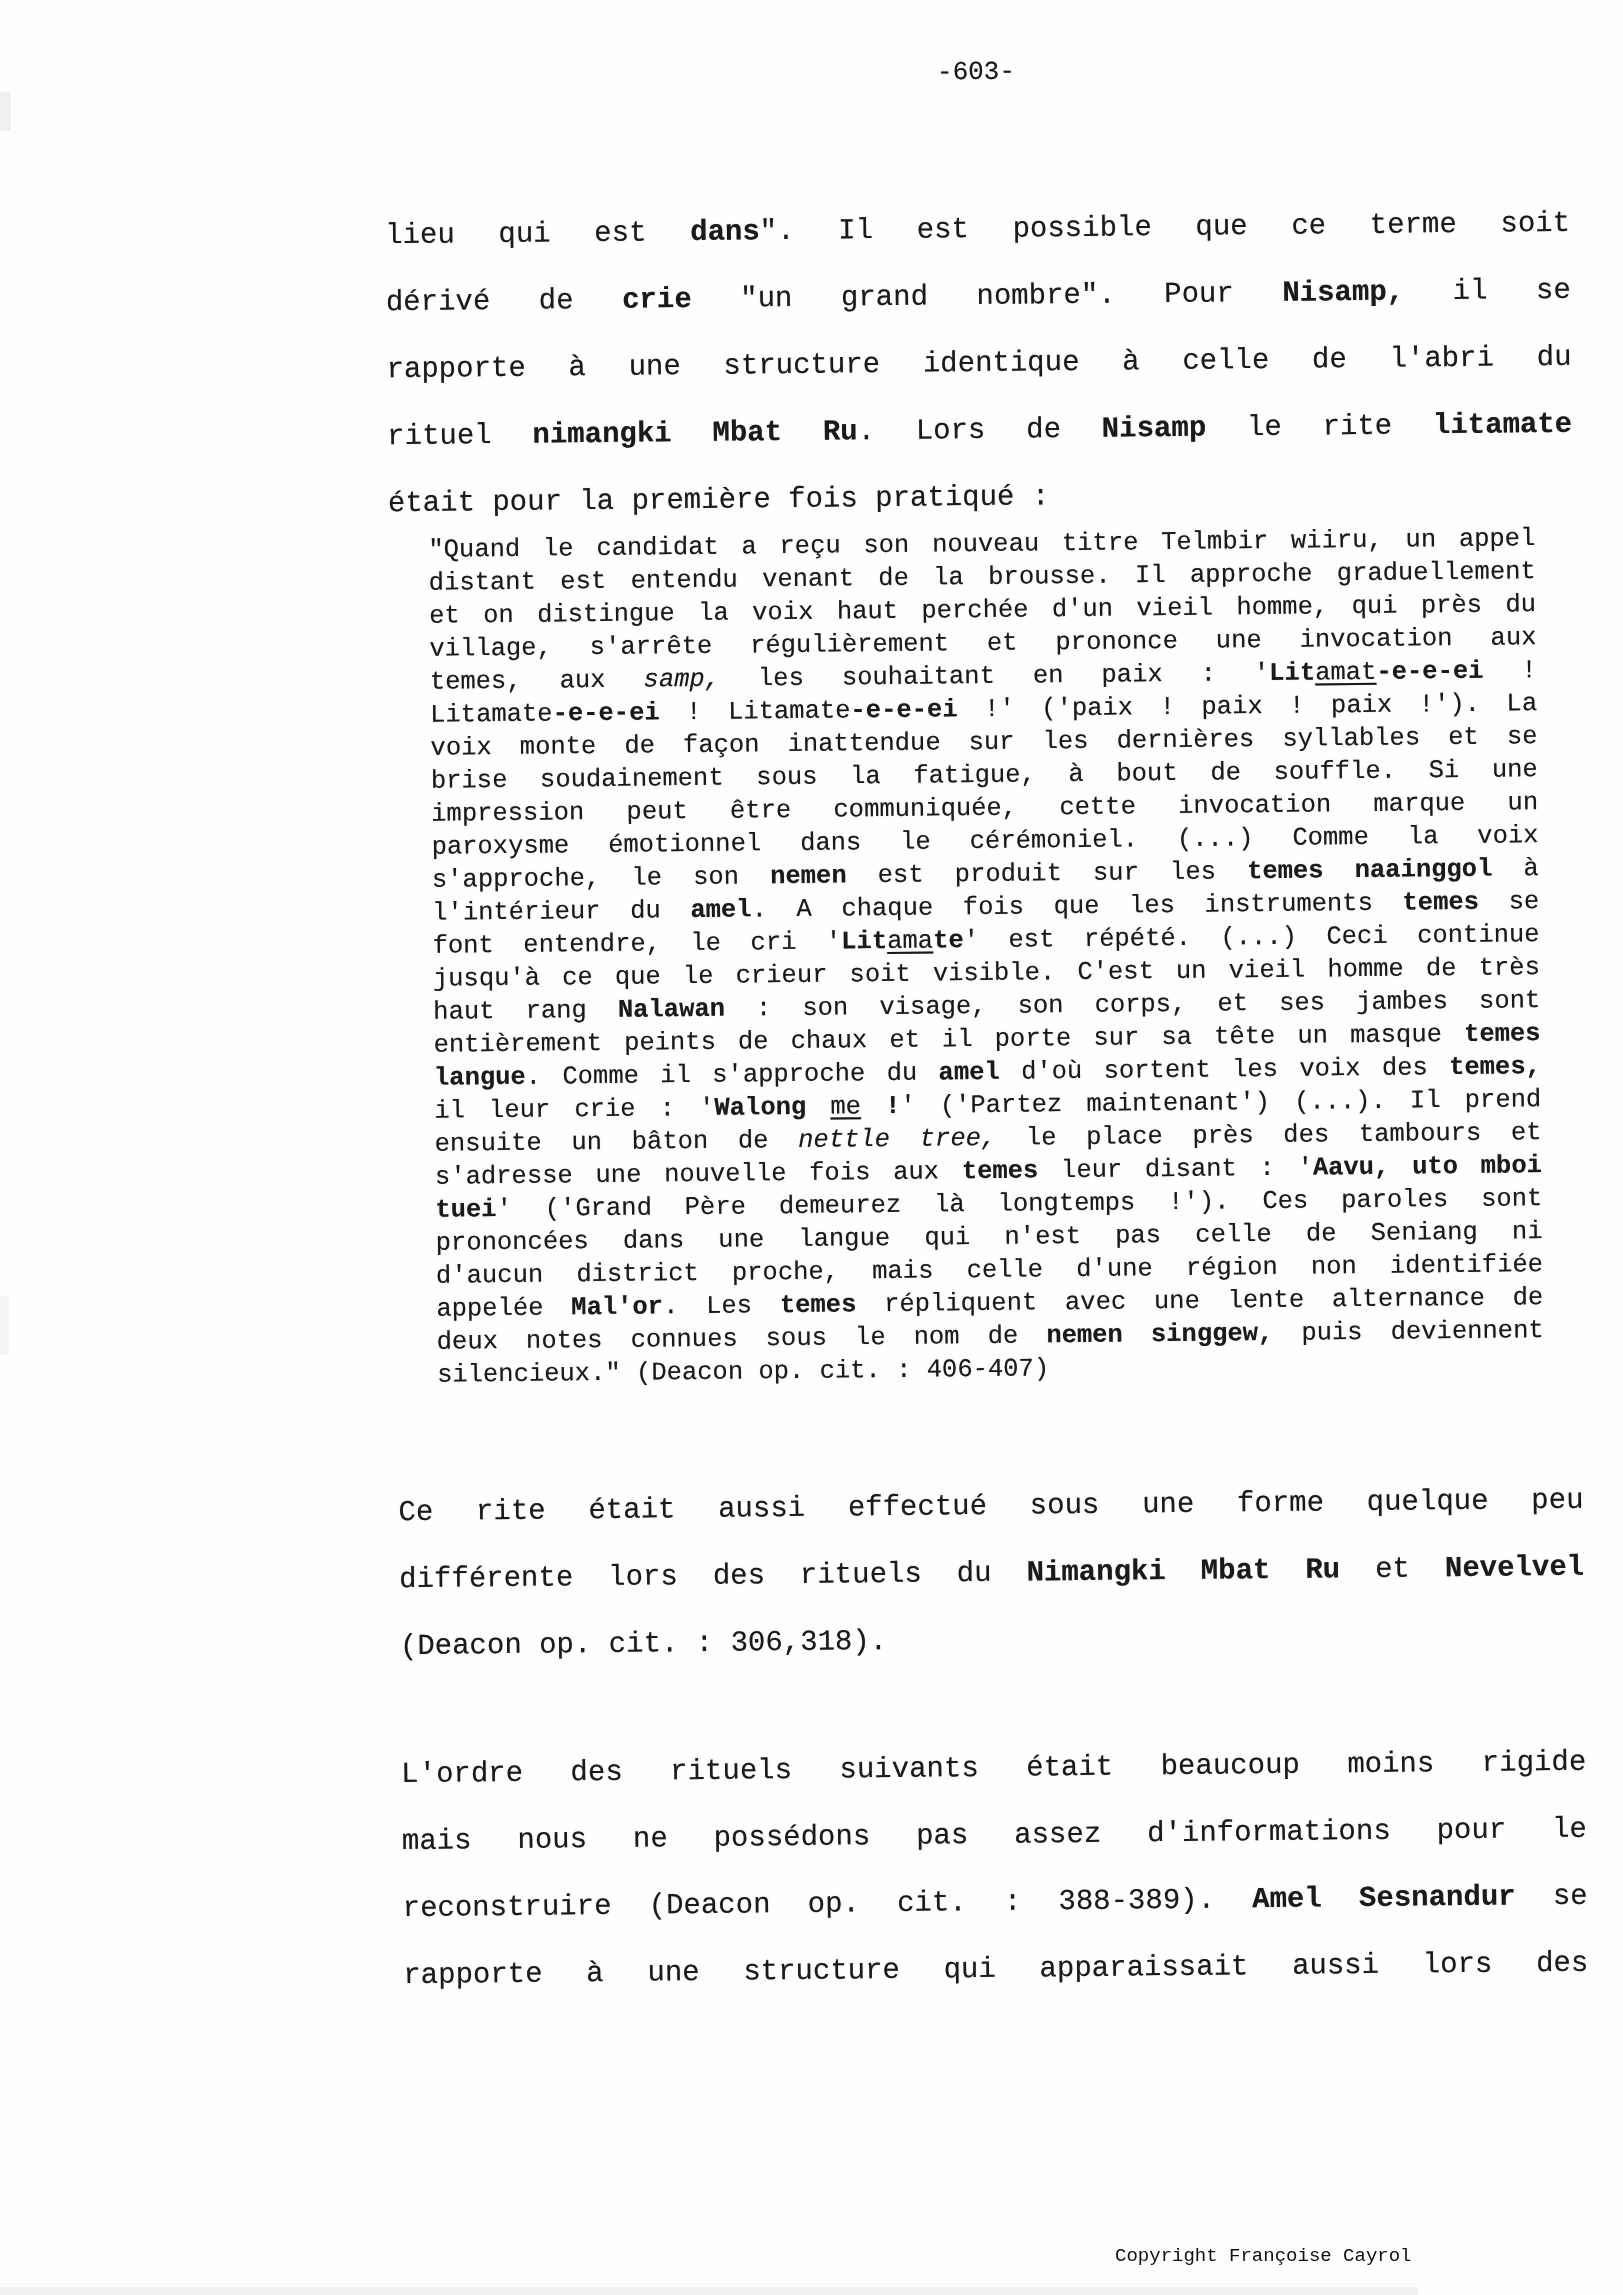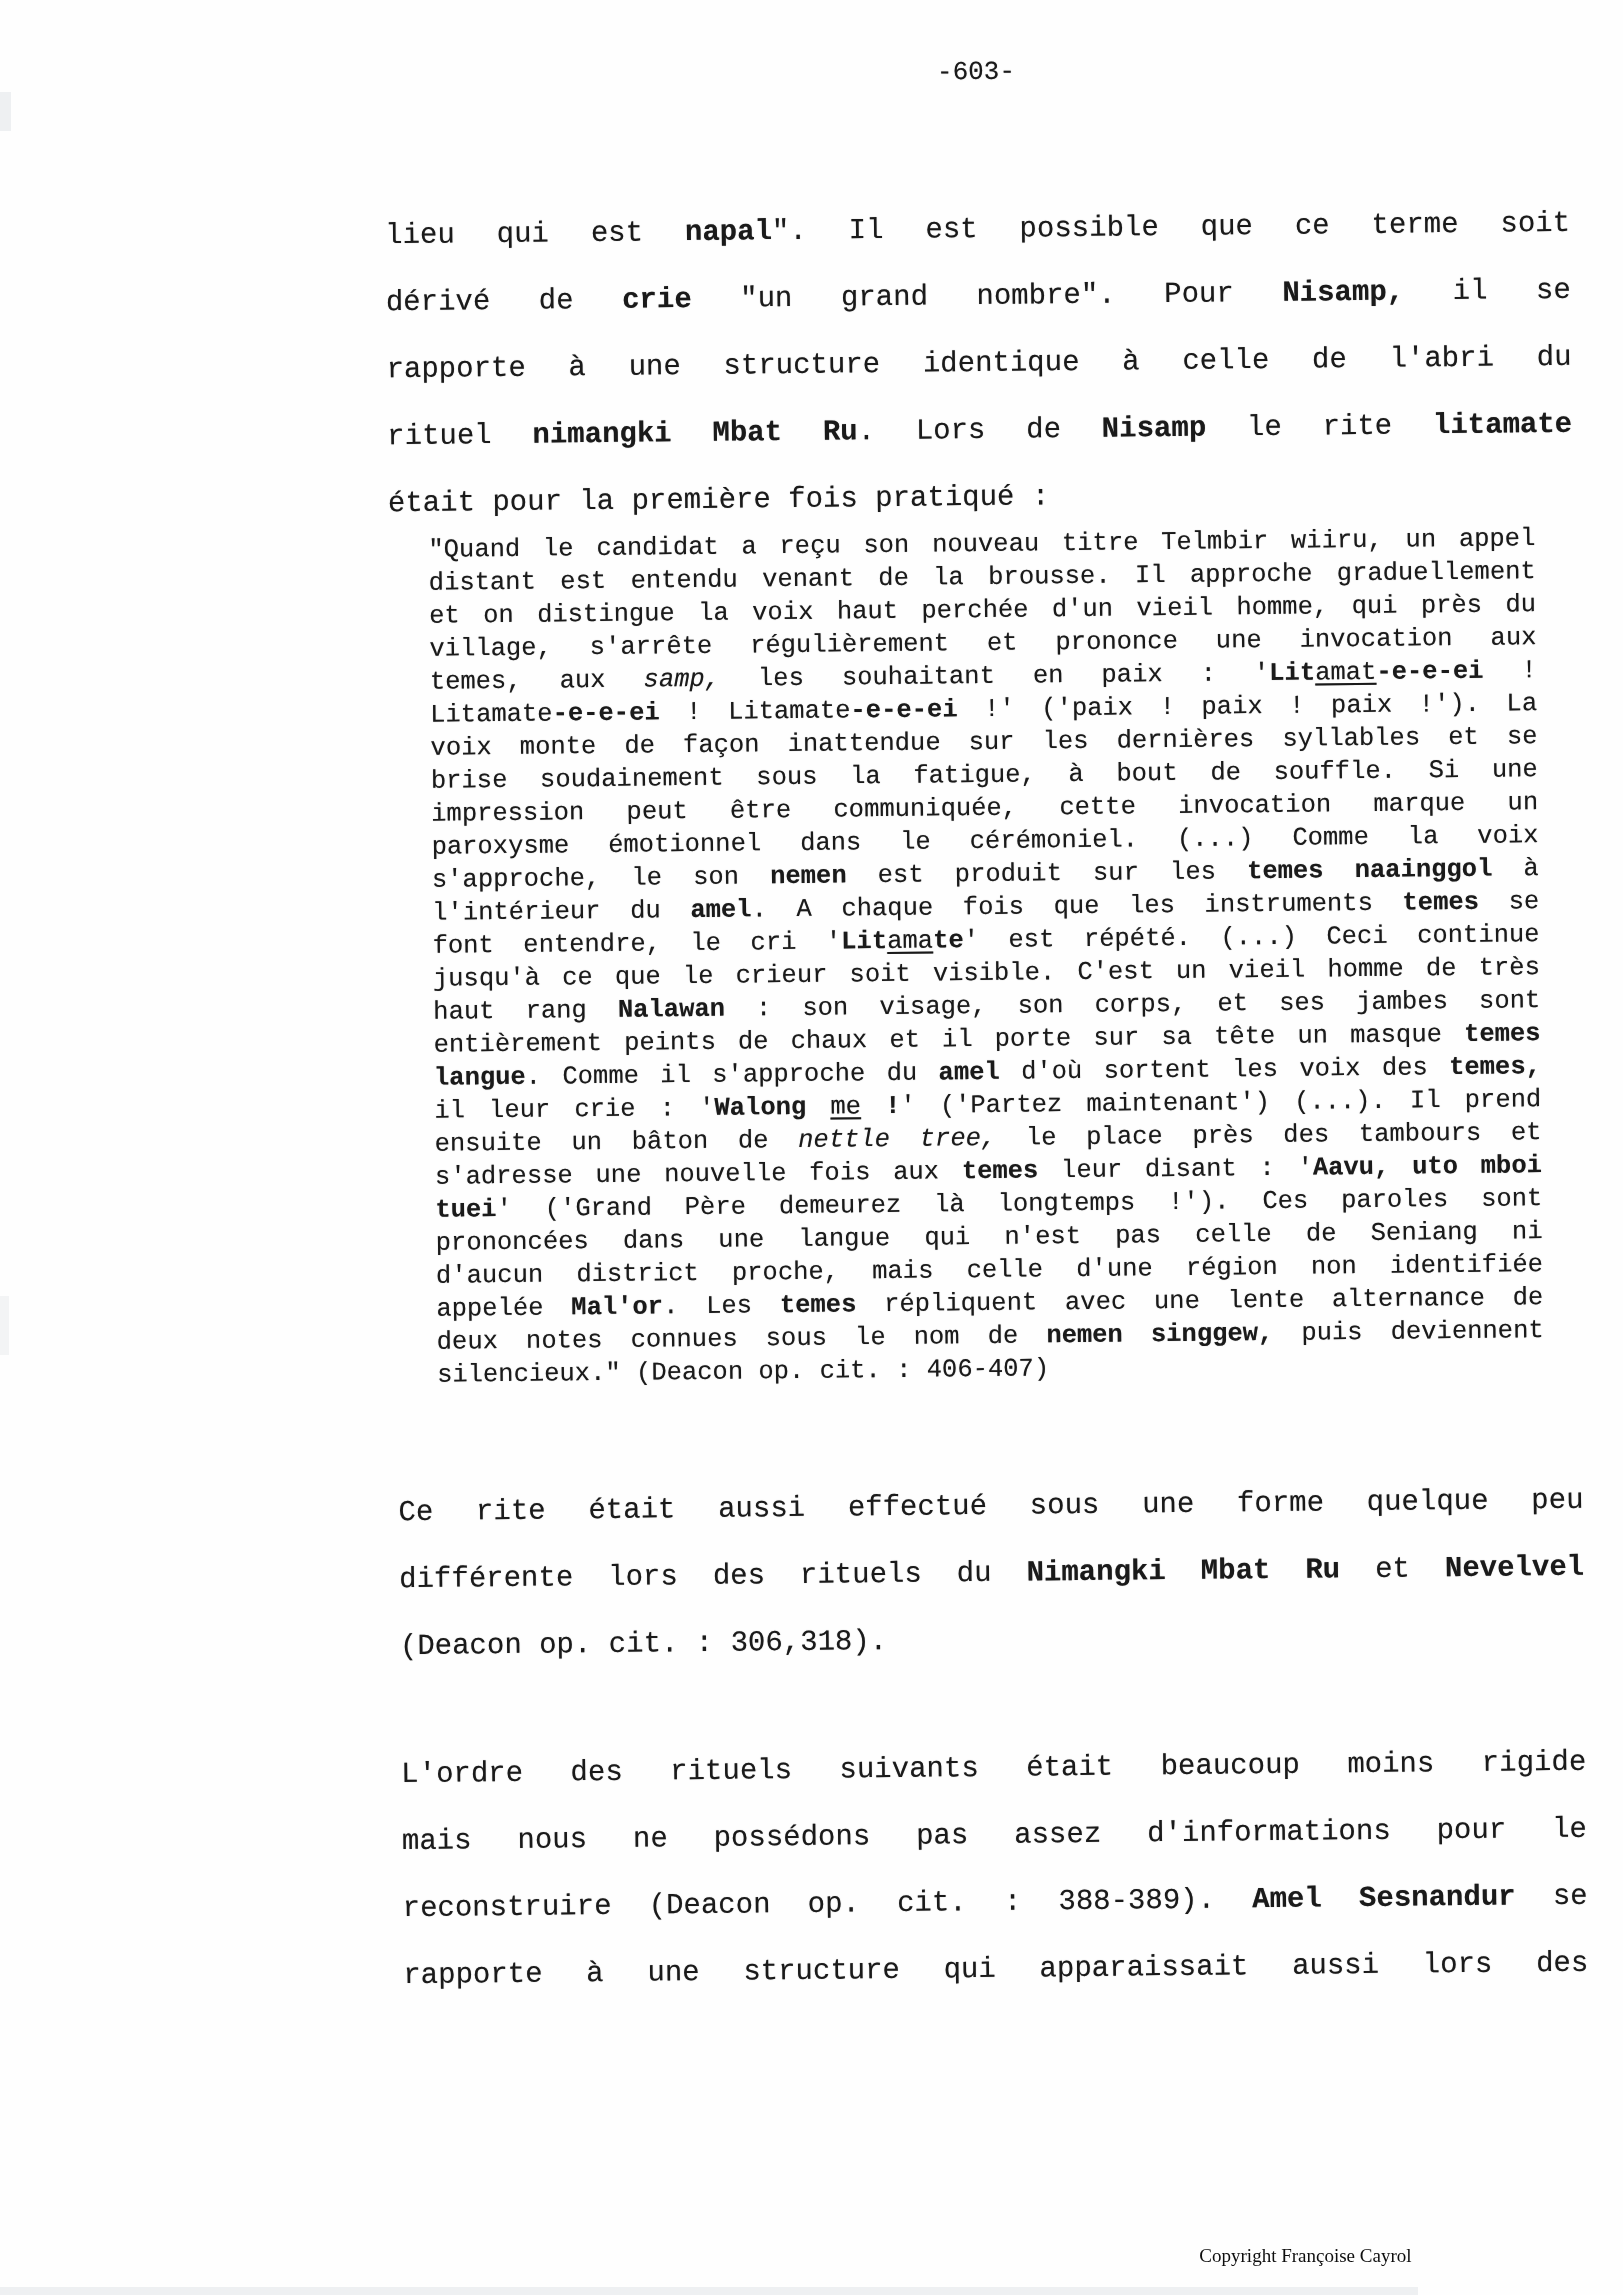--- a/index.html
+++ b/index.html
@@ -43,21 +43,21 @@
   #para-rite  { top: 1473px; }
   #para-ordre { top: 1735px; }
   .line { white-space: normal; text-align: left; }
   .line.j { text-align: justify; text-align-last: justify; }
   .b  { font-weight: 700; }
   .i  { font-style: italic; }
   .bu { font-weight: 400; text-decoration: underline;
         text-decoration-thickness: 2px; text-underline-offset: 3.9px; }
   #copyright {
     position: absolute; right: 6.5px; top: 2245px;
-    font-family: Liberation Serif, serif;
+    font-family: Liberation Mono, monospace;
     font-size: 19px; color: #0e0e0e;
   }
   .scan-smudge {
     position: absolute; left: 0; background: #e7e9ec; opacity: 0.7;
   }
   #smudge-top    { top: 92px;  width: 10.5px; height: 39px; }
   #smudge-middle { top: 1296px; width: 9.2px; height: 59px; opacity: 0.5; }
   #scan-bottom-bar {
     position: absolute; left: 0; bottom: 0;
     width: 100%; height: 7.9px; background: #eef0f2;
@@ -66,21 +66,21 @@
 </head>
 <body>
 
 <div id="page">
 
   <div id="sheet">
 
     <div id="page-number" class="block">-603-</div>
 
     <div id="para-intro" class="block">
-        <div class="line j"><span>lieu qui est </span><span class="b">napal</span><span>". Il est possible que ce terme soit</span></div>
+        <div class="line j"><span>lieu qui est </span><span class="b">dans</span><span>". Il est possible que ce terme soit</span></div>
         <div class="line j"><span>dérivé de </span><span class="b">crie</span><span> "un grand nombre". Pour </span><span class="b">Nisamp,</span><span> il se</span></div>
         <div class="line j"><span>rapporte à une structure identique à celle de l'abri du</span></div>
         <div class="line j"><span>rituel </span><span class="b">nimangki Mbat Ru</span><span>. Lors de </span><span class="b">Nisamp</span><span> le rite </span><span class="b">litamate</span></div>
         <div class="line"><span>était pour la première fois pratiqué :</span></div>
       </div>
 
     <div id="block-quote" class="block">
         <div class="line j"><span>"Quand le candidat a reçu son nouveau titre Telmbir wiiru, un appel</span></div>
         <div class="line j"><span>distant est entendu venant de la brousse. Il approche graduellement</span></div>
         <div class="line j"><span>et on distingue la voix haut perchée d'un vieil homme, qui près du</span></div>

